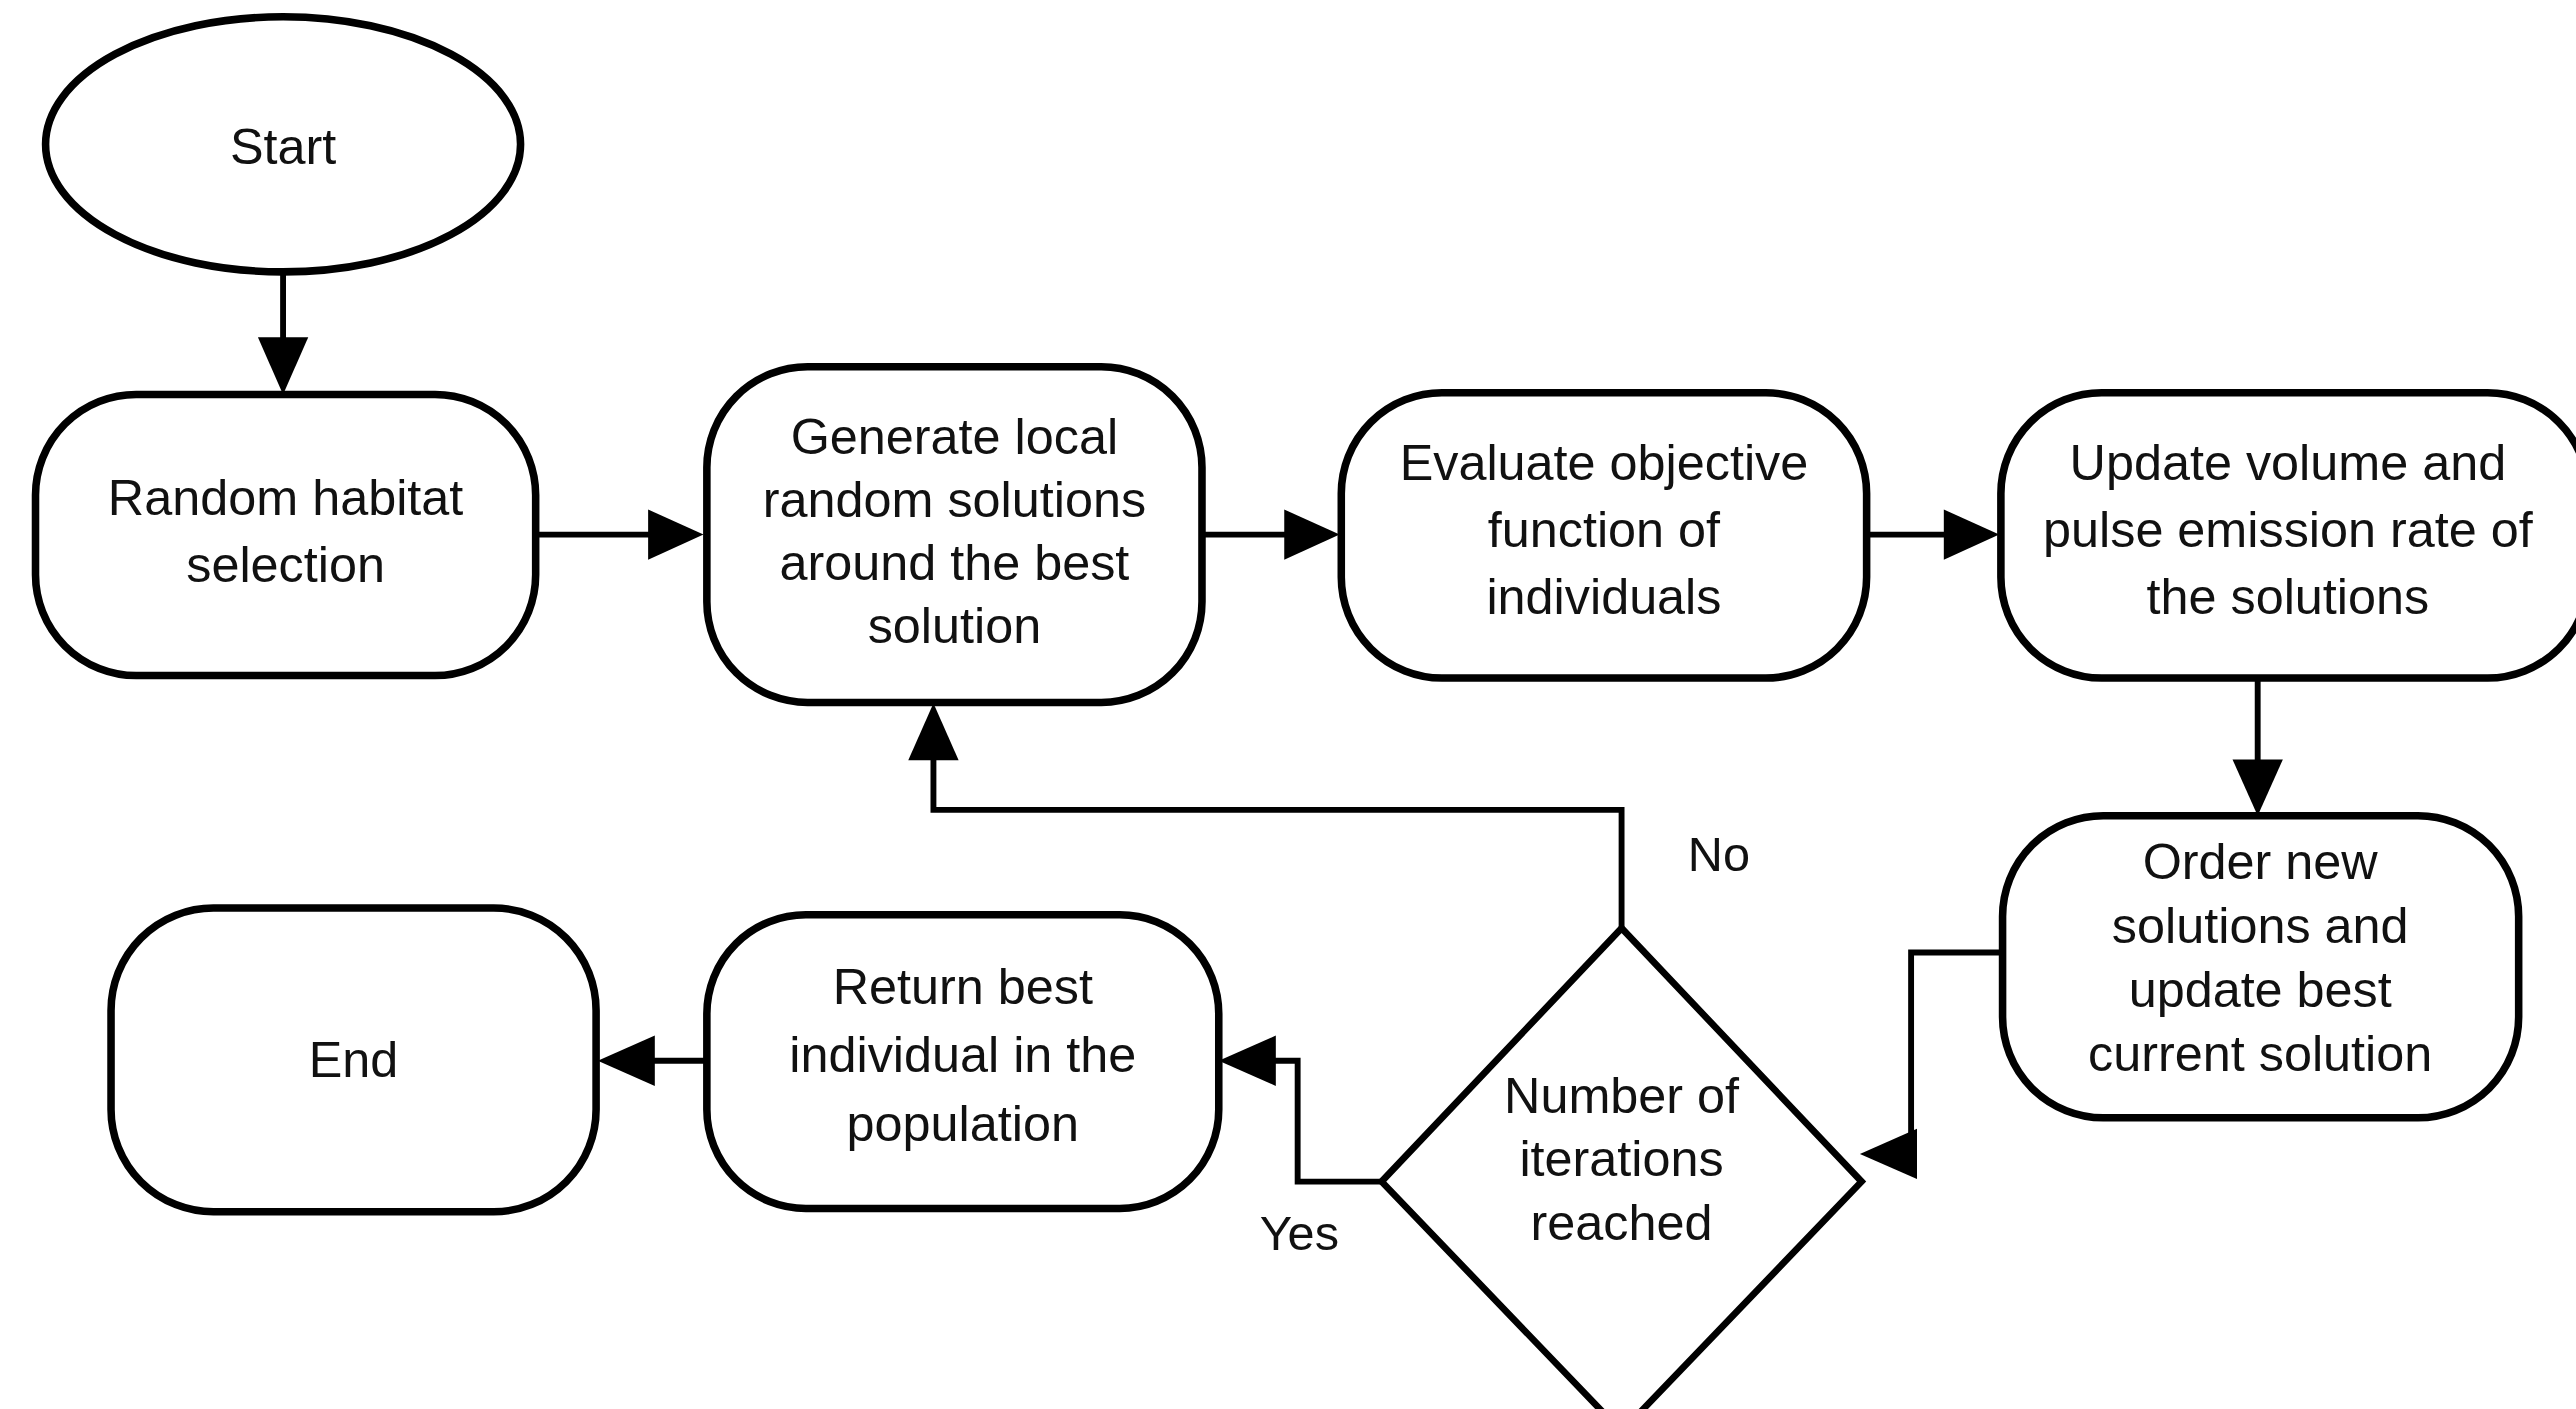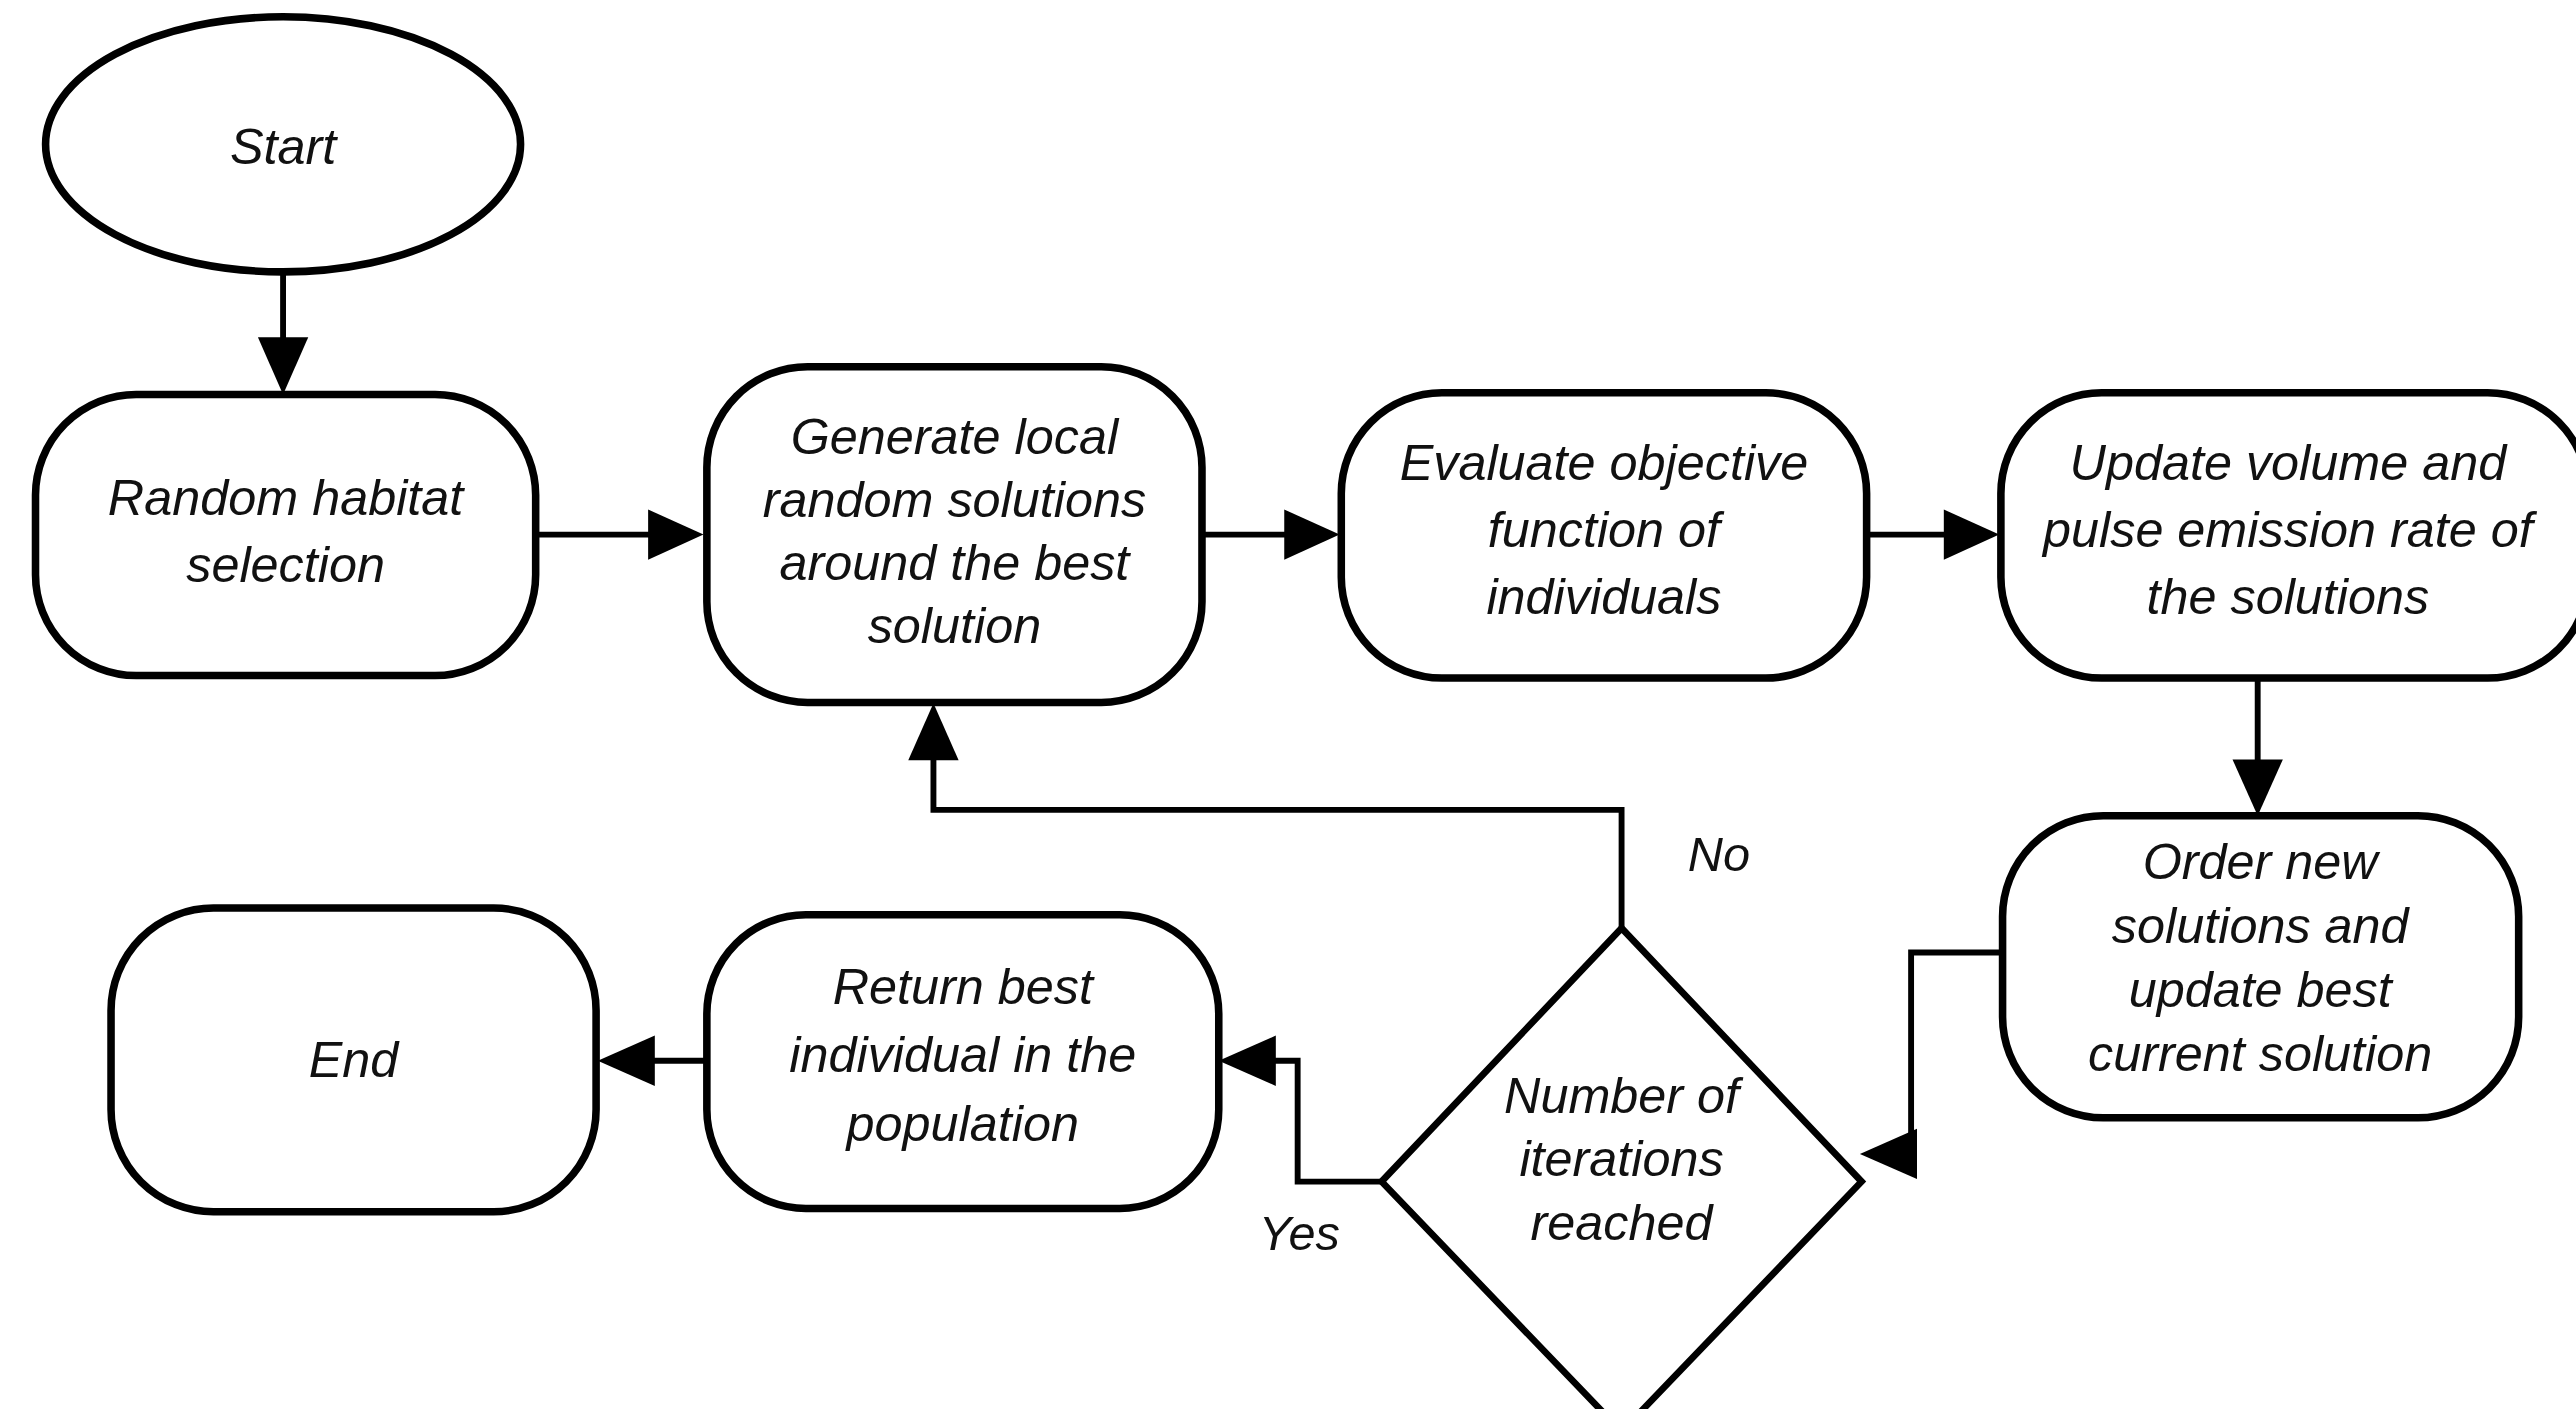--- a/index.html
+++ b/index.html
@@ -11,21 +11,20 @@
     width: 2576px;
     height: 1409px;
     overflow: hidden;
     font-family: "Liberation Sans", sans-serif;
   }
   #flowchart-root {
     position: relative;
     width: 2576px;
     height: 1409px;
     background: #ffffff;
-    font-style: italic;
   }
   svg.chart-canvas {
     display: block;
     width: 2576px;
     height: 1409px;
   }
   .node-shape {
     fill: #ffffff;
     stroke: #000000;
     stroke-width: 9;

